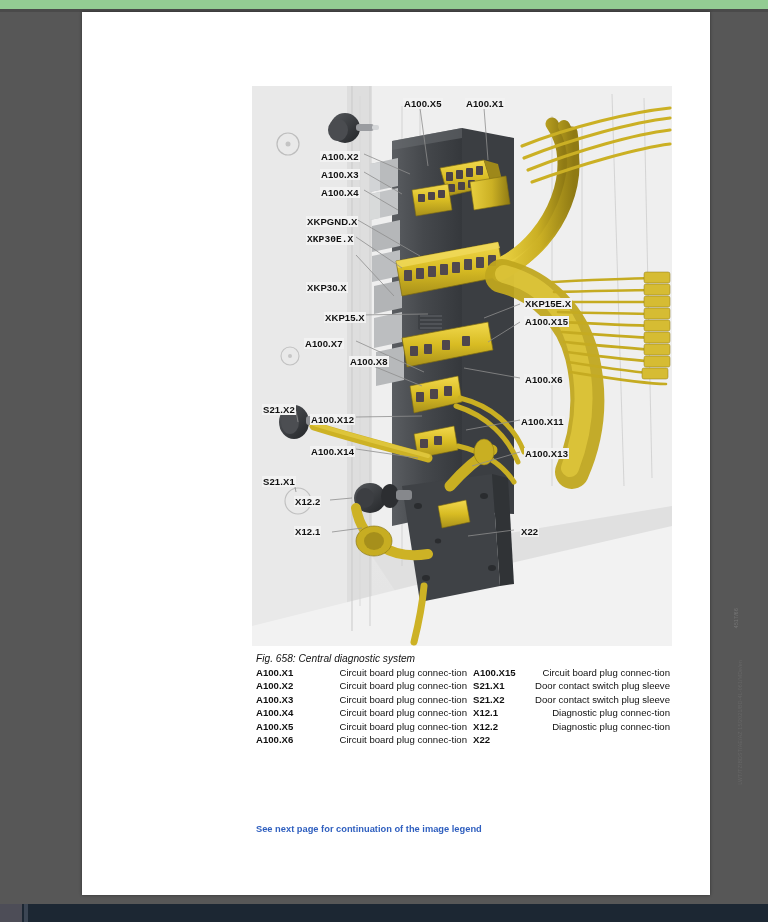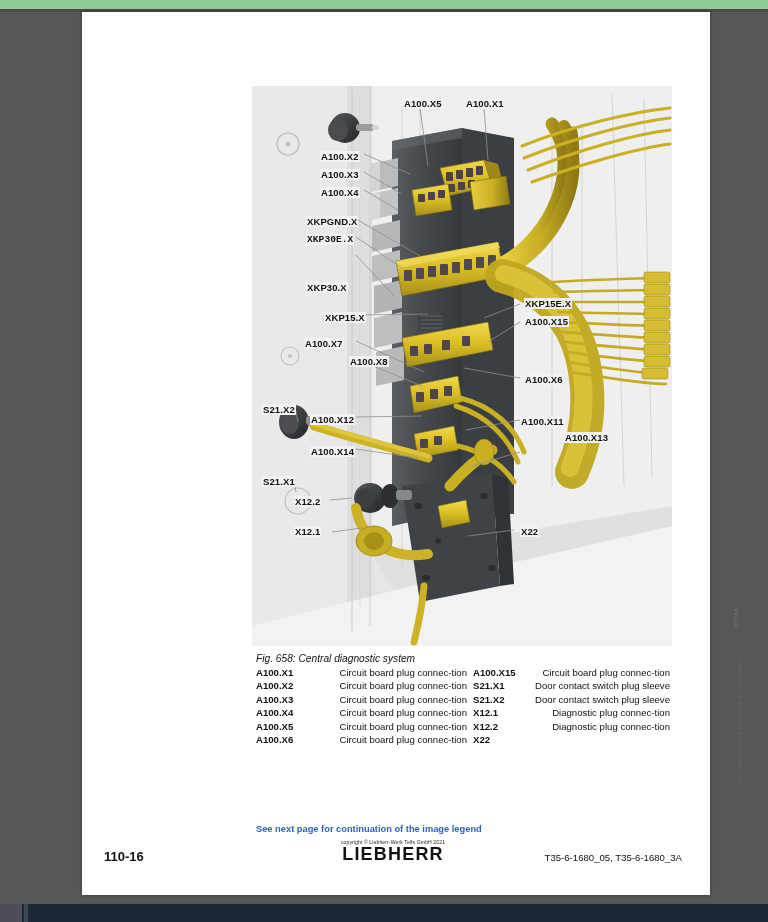--- a/index.html
+++ b/index.html
@@ -412,21 +412,21 @@
         <div class="callout" style="left: 272px; top: 212px;">XKP15E.X</div>
         <div class="callout" style="left: 272px; top: 230px;">A100.X15</div>
         <div class="callout" style="left: 60px; top: 226px; margin-left: 12px;">XKP15.X</div>
         <div class="callout" style="left: 52px; top: 252px;">A100.X7</div>
         <div class="callout" style="left: 60px; top: 270px; margin-left: 37px;">A100.X8</div>
         <div class="callout" style="left: 272px; top: 288px;">A100.X6</div>
         <div class="callout" style="left: 10px; top: 318px;">S21.X2</div>
         <div class="callout" style="left: 58px; top: 328px;">A100.X12</div>
         <div class="callout" style="left: 268px; top: 330px;">A100.X11</div>
         <div class="callout" style="left: 58px; top: 360px;">A100.X14</div>
-        <div class="callout" style="left: 272px; top: 346px; margin-left: 40px;">A100.X13</div>
+        <div class="callout" style="left: 272px; top: 362px;">A100.X13</div>
         <div class="callout" style="left: 10px; top: 390px;">S21.X1</div>
         <div class="callout" style="left: 42px; top: 410px;">X12.2</div>
         <div class="callout" style="left: 42px; top: 440px;">X12.1</div>
         <div class="callout" style="left: 268px; top: 440px;">X22</div>
       </div>
 
     <div id="fig-id">4517/66</div>
     <div id="doc-id">LWT/TZ/BDST/AE/AZ 15/2021/BD-4L-061/MDe/en</div>
 
     <div id="caption">Fig. 658: Central diagnostic system</div>
@@ -452,28 +452,20 @@
         <div class="val">Circuit board plug connec-tion</div>
         <div class="key">X12.2</div>
         <div class="val">Diagnostic plug connec-tion</div>
         <div class="key">A100.X6</div>
         <div class="val">Circuit board plug connec-tion</div>
         <div class="key">X22</div>
       </div>
 
     <div id="legend-note">See next page for continuation of the image legend</div>
 
-    <div id="footer">
-      <div id="page-no">110-16</div>
-      <div id="brandwrap">
-        <div id="copyright">copyright © Liebherr-Werk Telfs GmbH 2021</div>
-        <div id="brand">LIEBHERR</div>
-      </div>
-      <div id="doc-codes">T35-6-1680_05, T35-6-1680_3A</div>
-    </div>
 
   </div>
 
   <div id="taskbar">
     <div id="taskbar-left"></div>
     <div id="taskbar-accent"></div>
   </div>
 
 </div>
 

